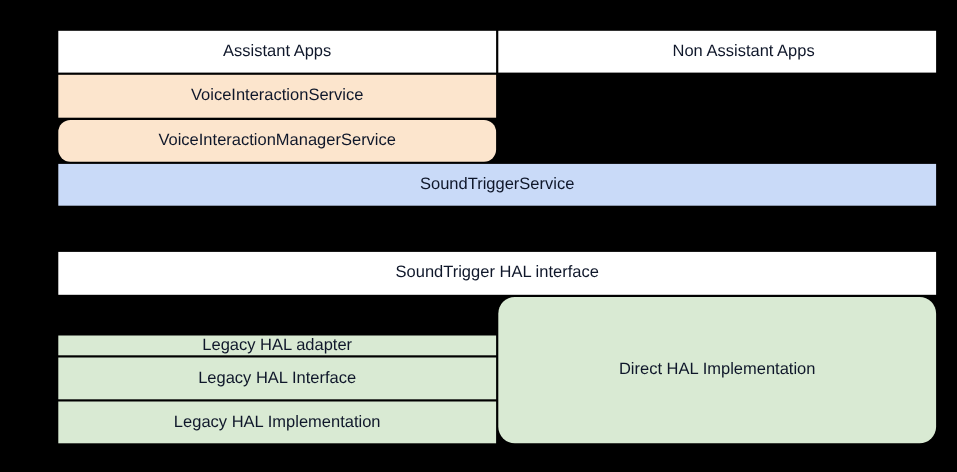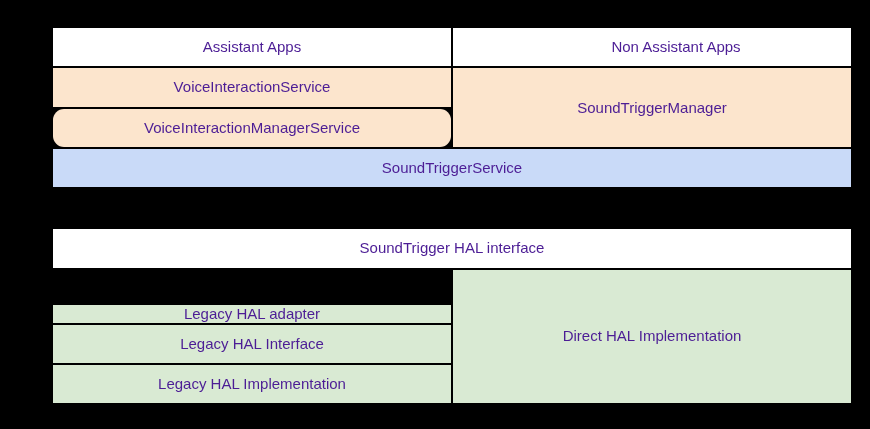--- a/index.html
+++ b/index.html
@@ -24,47 +24,46 @@
     grid-template-columns: 1fr 1fr;
     grid-template-rows: repeat(9, 1fr);
     gap: 2px;
     background: #000000;
   }
   .cell {
     display: flex;
     align-items: center;
     justify-content: center;
     font-size: 15px;
-    color: #4c1d95;
+    color: #0f172a;
     text-align: center;
     line-height: 1.2;
     background: #ffffff;
   }
   
   .r1c1 { grid-column: 1; grid-row: 1; }
   .r1c2 { grid-column: 2; grid-row: 1; }
   .r2c1 { grid-column: 1; grid-row: 2; }
   .stm  { grid-column: 2; grid-row: 2 / span 2; }
   .r3c1 { grid-column: 1; grid-row: 3; }
   .row4 { grid-column: 1 / span 2; grid-row: 4; }
   .row5 { grid-column: 1 / span 2; grid-row: 5; }
   .row6 { grid-column: 1 / span 2; grid-row: 6; }
   .r7c1 { grid-column: 1; grid-row: 7; }
-  .dhi  { grid-column: 2; grid-row: 7 / span 3; }
+  .dhi  { grid-column: 2; grid-row: 7 / span 3; border-radius: 15px; }
   .r8c1 { grid-column: 1; grid-row: 8; }
   .r9c1 { grid-column: 1; grid-row: 9; }
 </style>
 </head>
 <body>
 
 <div class="stack-diagram">
   <div class="cell r1c1" style="background-color: rgb(255, 255, 255);">Assistant Apps</div>
   <div class="cell r1c2" style="background-color: rgb(255, 255, 255); padding-left: 48px;">Non Assistant Apps</div>
   <div class="cell r2c1" style="background-color: rgb(252, 229, 205);">VoiceInteractionService</div>
-  <div class="cell stm" style="background-color: rgb(252, 229, 205);">SoundTriggerManager</div>
   <div class="cell r3c1" style="background-color: rgb(252, 229, 205); border-radius: 11px;">VoiceInteractionManagerService</div>
   <div class="cell row4" style="background-color: rgb(201, 218, 248);">SoundTriggerService</div>
   <div class="cell row6" style="background-color: rgb(255, 255, 255);">SoundTrigger HAL interface</div>
   <div class="cell r7c1" style="background-color: rgb(217, 234, 211); margin-top: 35px;">Legacy HAL adapter</div>
   <div class="cell dhi" style="background-color: rgb(217, 234, 211);">Direct HAL Implementation</div>
   <div class="cell r8c1" style="background-color: rgb(217, 234, 211);">Legacy HAL Interface</div>
   <div class="cell r9c1" style="background-color: rgb(217, 234, 211);">Legacy HAL Implementation</div>
 </div>
 
 </body></html>

